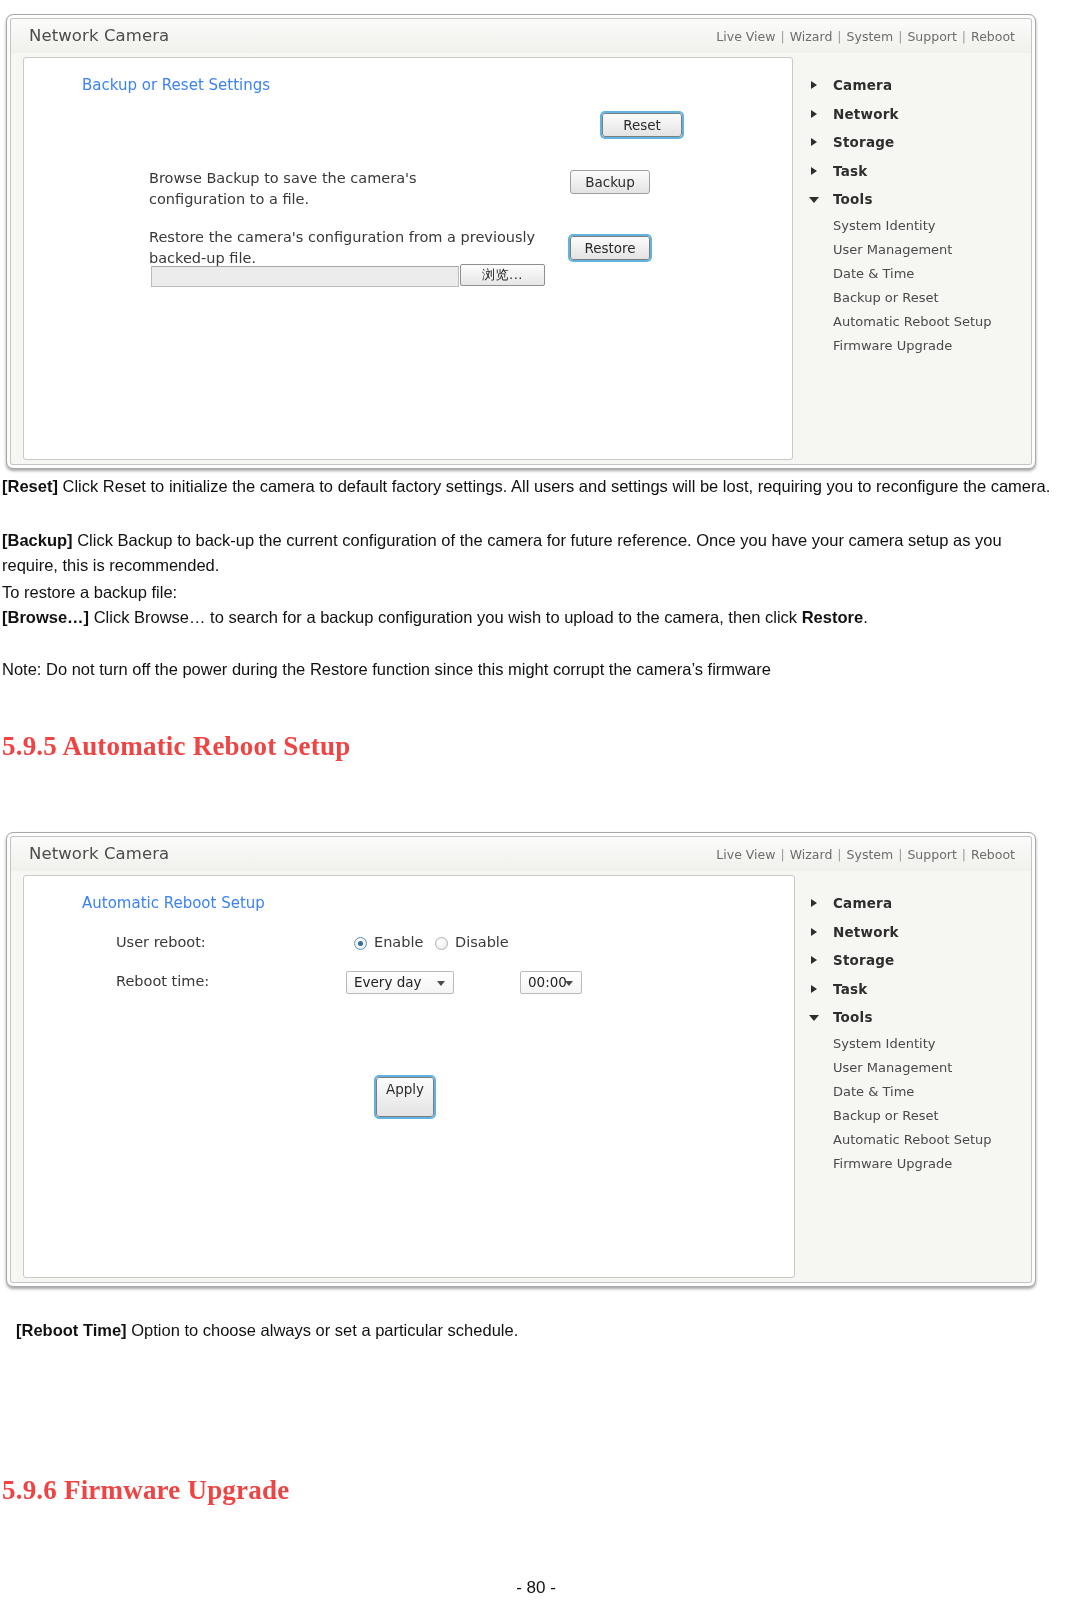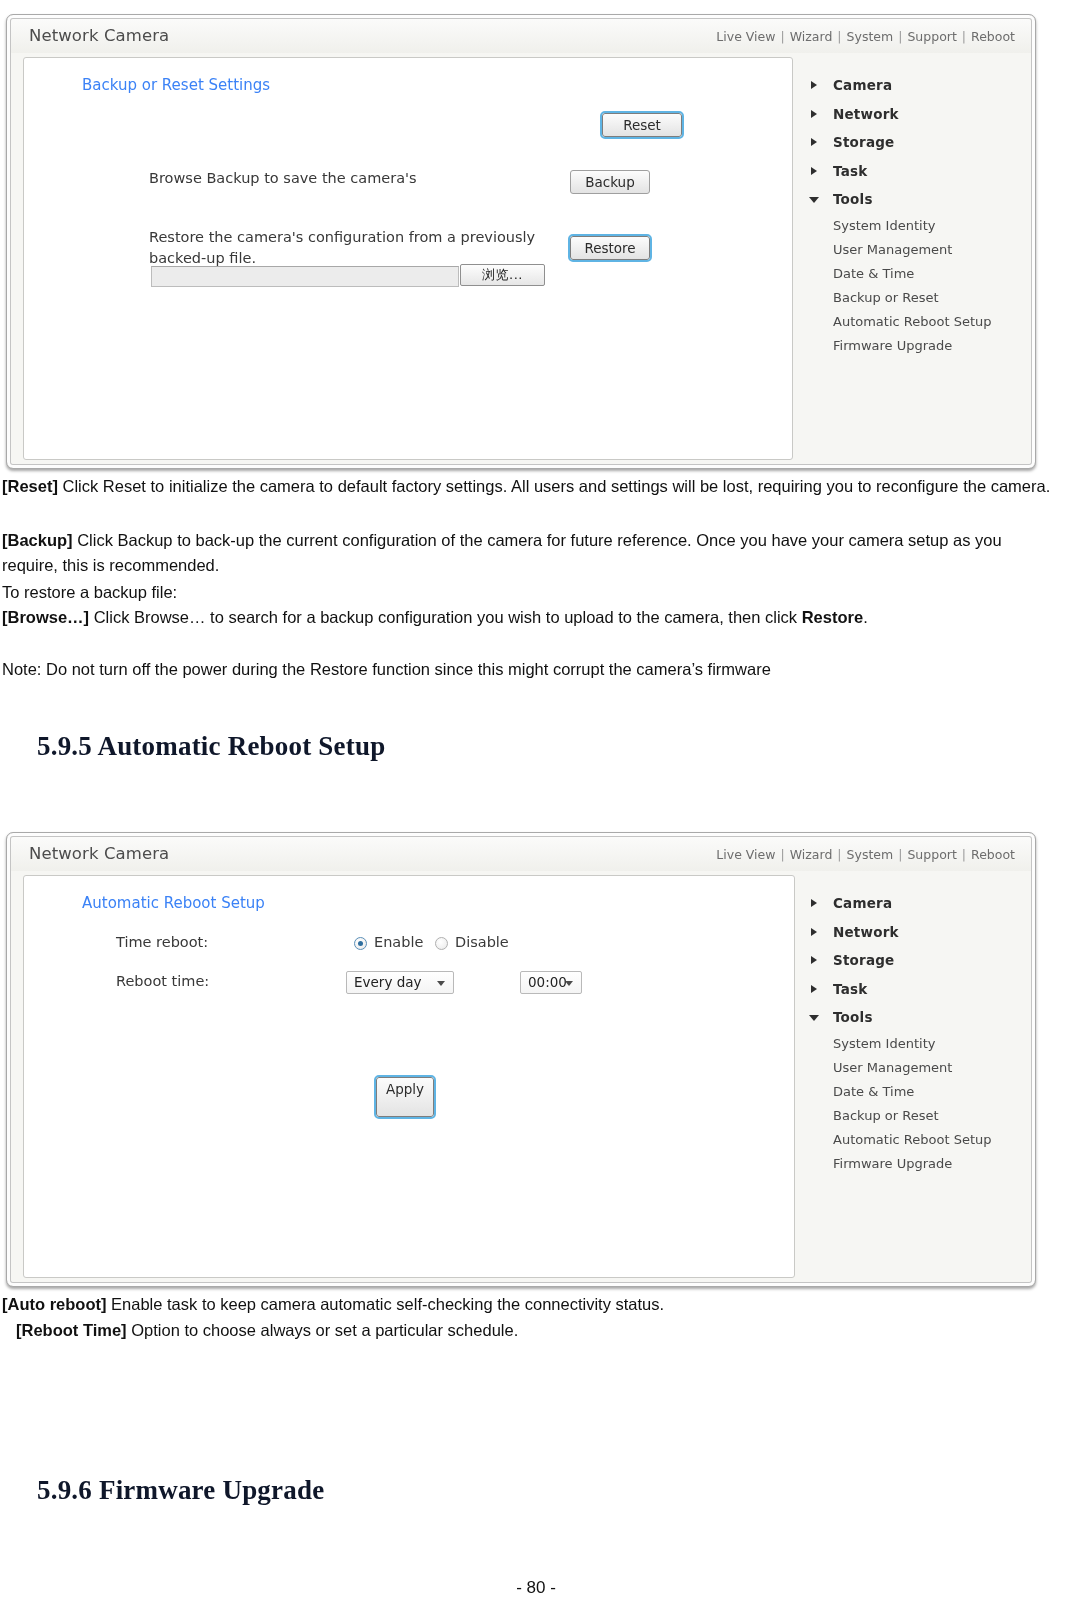--- a/index.html
+++ b/index.html
@@ -177,23 +177,22 @@
     width: 1060px;
     left: 2px;
   }
   .doc b { font-weight: bold; }
   .h2 {
     position: absolute;
     left: 2px;
     font-family: "Liberation Serif", serif;
     font-weight: bold;
     font-size: 27px;
-    color: #0f172a;
+    color: #ef4444;
     letter-spacing: .2px;
-    margin-left: 35px;
   }
   .pagenum {
     position: absolute;
     left: 0; right: 0;
     text-align: center;
     font-family: "Liberation Sans", sans-serif;
     font-size: 17px;
     color: #111;
   }
 
@@ -265,20 +264,21 @@
       <div class="shot-body">
 
         <div class="content-card" style="width:770px; height:403px;">
 
           <div class="sect-title" style="left:58px; top:18px;">Backup or Reset Settings</div>
 
           <div class="btn focus" style="left:546px; top:55px;margin-left:32px;">Reset</div>
 
           <div class="para" style="left:125px; top:110px; width:400px;">
             <div>Browse Backup to save the camera's</div>
+            <div>configuration to a file.</div>
           </div>
           <div class="btn" style="left:546px; top:112px;">Backup</div>
 
           <div class="para" style="left:125px; top:169px; width:420px;">
             <div>Restore the camera's configuration from a previously</div>
             <div>backed-up file.</div>
           </div>
           <div class="btn focus" style="left:546px; top:178px;">Restore</div>
 
           <input class="fileinput" style="left: 127px; top: 208px; width: 308px;" type="text" value="">
@@ -344,21 +344,21 @@
         <div class="topnav"><span>Live View</span><span class="sep">|</span><span>Wizard</span><span class="sep">|</span><span>System</span><span class="sep">|</span><span>Support</span><span class="sep">|</span><span>Reboot</span>
         </div>
       </div>
 
       <div class="shot-body">
 
         <div class="content-card" style="width:772px; height:403px;">
 
           <div class="sect-title" style="left:58px; top:18px;">Automatic Reboot Setup</div>
 
-          <div class="flabel" style="left:92px; top:58px;">Time reboot:</div>
+          <div class="flabel" style="left:92px; top:58px;">User reboot:</div>
           <div class="radio on" style="left:330px; top:61px;"></div>
           <div class="radio-label" style="left:350px; top:58px;">Enable</div>
           <div class="radio" style="left:411px; top:61px;"></div>
           <div class="radio-label" style="left:431px; top:58px;">Disable</div>
 
           <div class="flabel" style="left:92px; top:97px;">Reboot time:</div>
           <div class="select" style="left:322px; top:95px; width:108px;">
             <span>Every day</span>
             <span class="caret"></span>
           </div>
@@ -396,23 +396,20 @@
           <div class="tree-sub">Date &amp; Time</div>
           <div class="tree-sub">Backup or Reset</div>
           <div class="tree-sub">Automatic Reboot Setup</div>
           <div class="tree-sub">Firmware Upgrade</div>
         </div>
 
       </div>
     </div>
   </div>
 
-  <div class="doc" style="top:1292px;">
-    <b>[Auto reboot]</b><span> Enable task to keep camera automatic self-checking the connectivity status.</span>
-  </div>
 
   <div class="doc" style="top:1318px; left:16px;">
     <b>[Reboot Time]</b><span> Option to choose always or set a particular schedule.</span>
   </div>
 
   <div class="h2" style="top:1475px;">5.9.6 Firmware Upgrade</div>
 
   <div class="pagenum" style="top:1578px;">- 80 -</div>
 
 </div>

